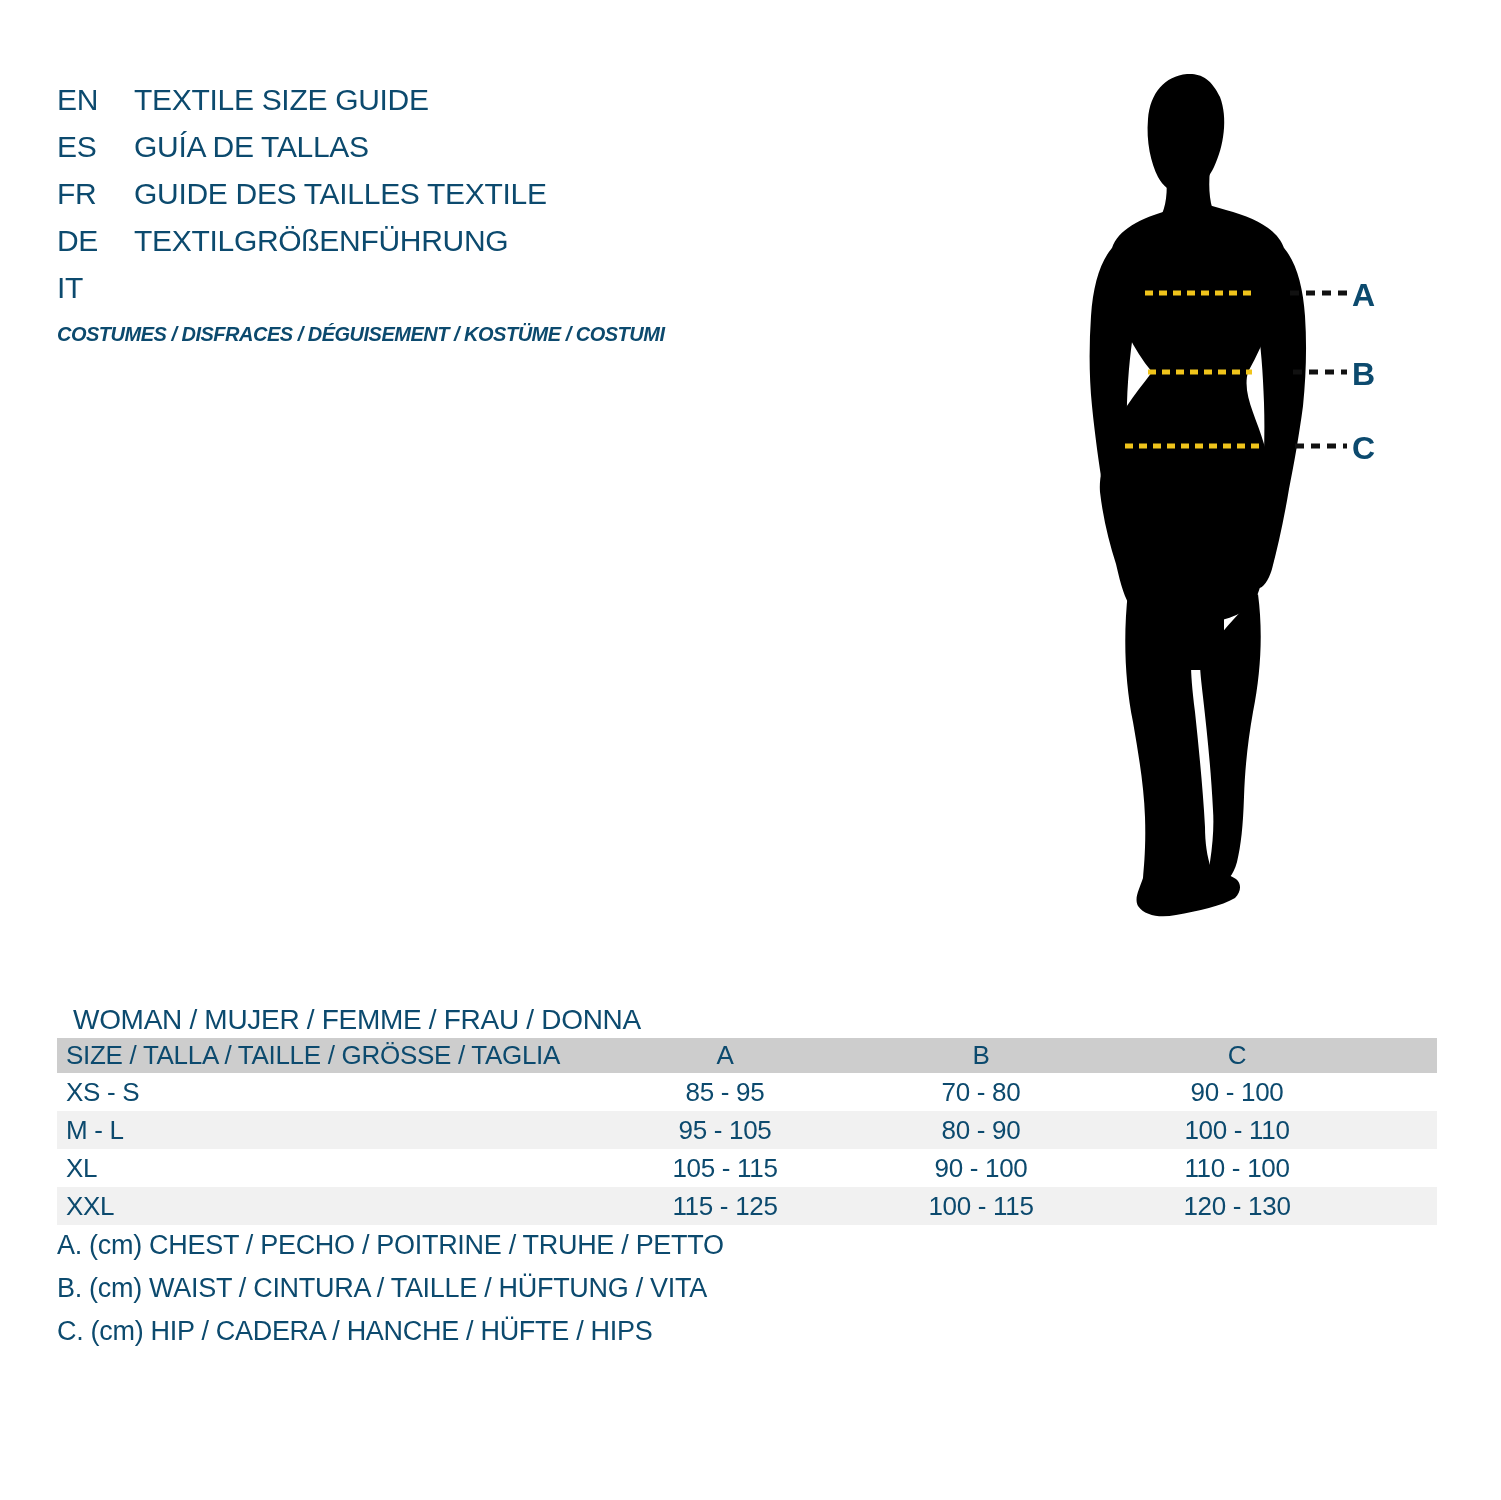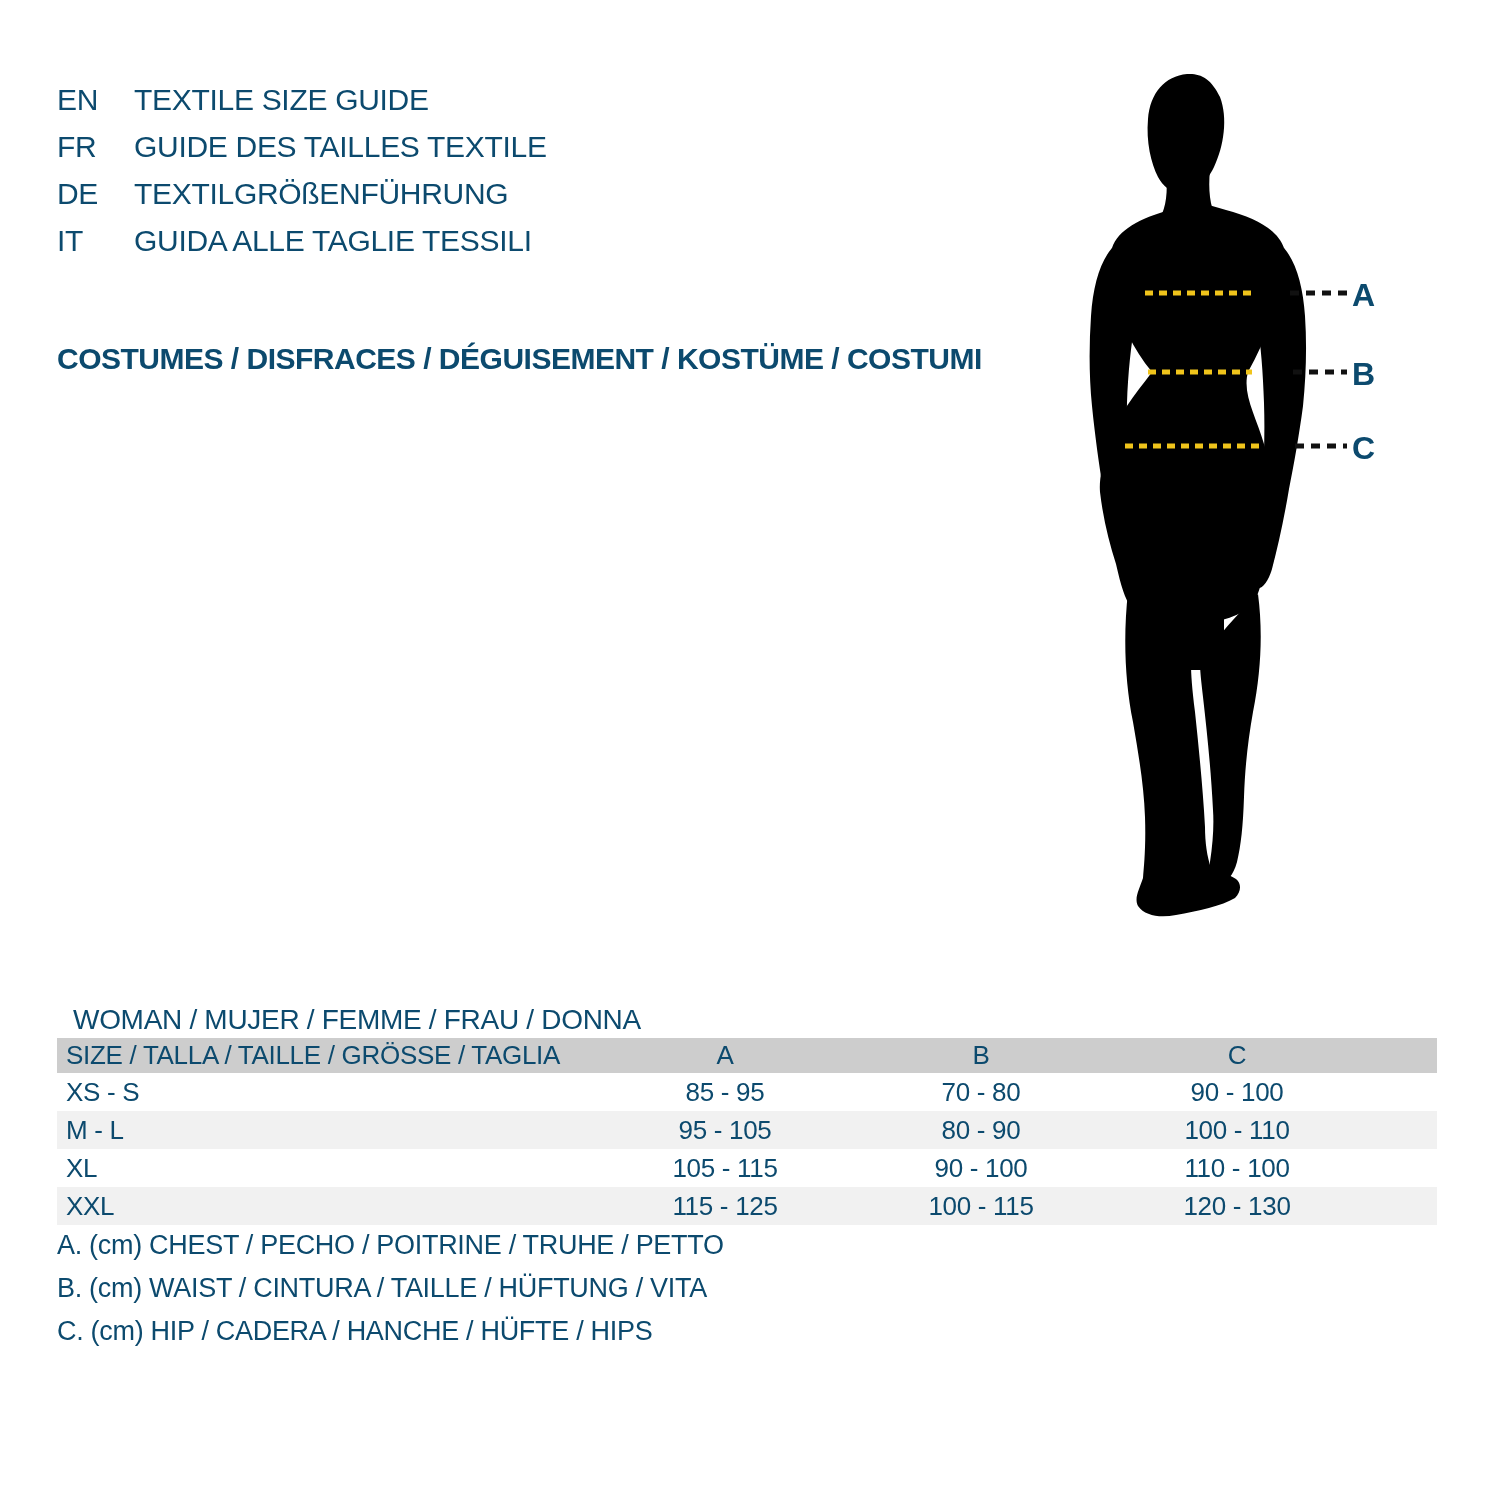--- a/index.html
+++ b/index.html
@@ -7,22 +7,22 @@
     position:relative; width:1501px; height:1500px; background:#ffffff;
     font-family:"Liberation Sans", sans-serif; color:#0c4a6e; overflow:hidden;
   }
   
   .languages { position:absolute; left:57px; top:76px; }
   .lang-row { display:flex; height:47px; }
   .lang-code, .lang-title { font-size:30px; line-height:47px; letter-spacing:-0.3px; white-space:nowrap; }
   .lang-code { width:77px; }
   
   .costumes-heading {
-    position:absolute; left:57px; top:342px; margin:0;
-    font-size:30px; font-weight:bold; letter-spacing:-0.5px; white-space:nowrap;
+    position:absolute; left:57px; top:323px; margin:0;
+    font-size:20px; font-weight:bold; letter-spacing:-0.5px; white-space:nowrap;font-style:italic;
   }
   
   .figure-svg { position:absolute; left:1060px; top:72px; }
   .marker-label {
     position:absolute; left:1352px; font-size:32px; font-weight:bold; line-height:34px;
   }
   .marker-a { top:278px; } .marker-b { top:357px; } .marker-c { top:431px; }
   
   .woman-heading {
     position:absolute; left:57px; top:988px; margin:16px;
@@ -45,30 +45,33 @@
 <body>
 
 <div class="page">
 
   <div class="languages">
     <div class="lang-row">
       <span class="lang-code">EN</span>
       <span class="lang-title">TEXTILE SIZE GUIDE</span>
     </div>
     <div class="lang-row">
+      <span class="lang-code">ES</span>
+      <span class="lang-title">GUÍA DE TALLAS</span>
+    </div>
+    <div class="lang-row">
       <span class="lang-code">FR</span>
       <span class="lang-title">GUIDE DES TAILLES TEXTILE</span>
     </div>
     <div class="lang-row">
       <span class="lang-code">DE</span>
       <span class="lang-title">TEXTILGRÖßENFÜHRUNG</span>
     </div>
     <div class="lang-row">
       <span class="lang-code">IT</span>
-      <span class="lang-title">GUIDA ALLE TAGLIE TESSILI</span>
     </div>
   </div>
 
   <h1 class="costumes-heading">COSTUMES / DISFRACES / DÉGUISEMENT / KOSTÜME / COSTUMI</h1>
 
   <svg class="figure-svg" width="320" height="865" viewBox="0 0 320 865" aria-hidden="true">
     <g fill="#000000">
 
       <path d="M127,2 C105,4 90,21 88,47 C86,70 91,91 98,105 C103,114 110,120 119,121 C132,122 146,112 154,95 C164,74 168,46 160,25 C151,6 140,1 127,2 Z"></path>
 

